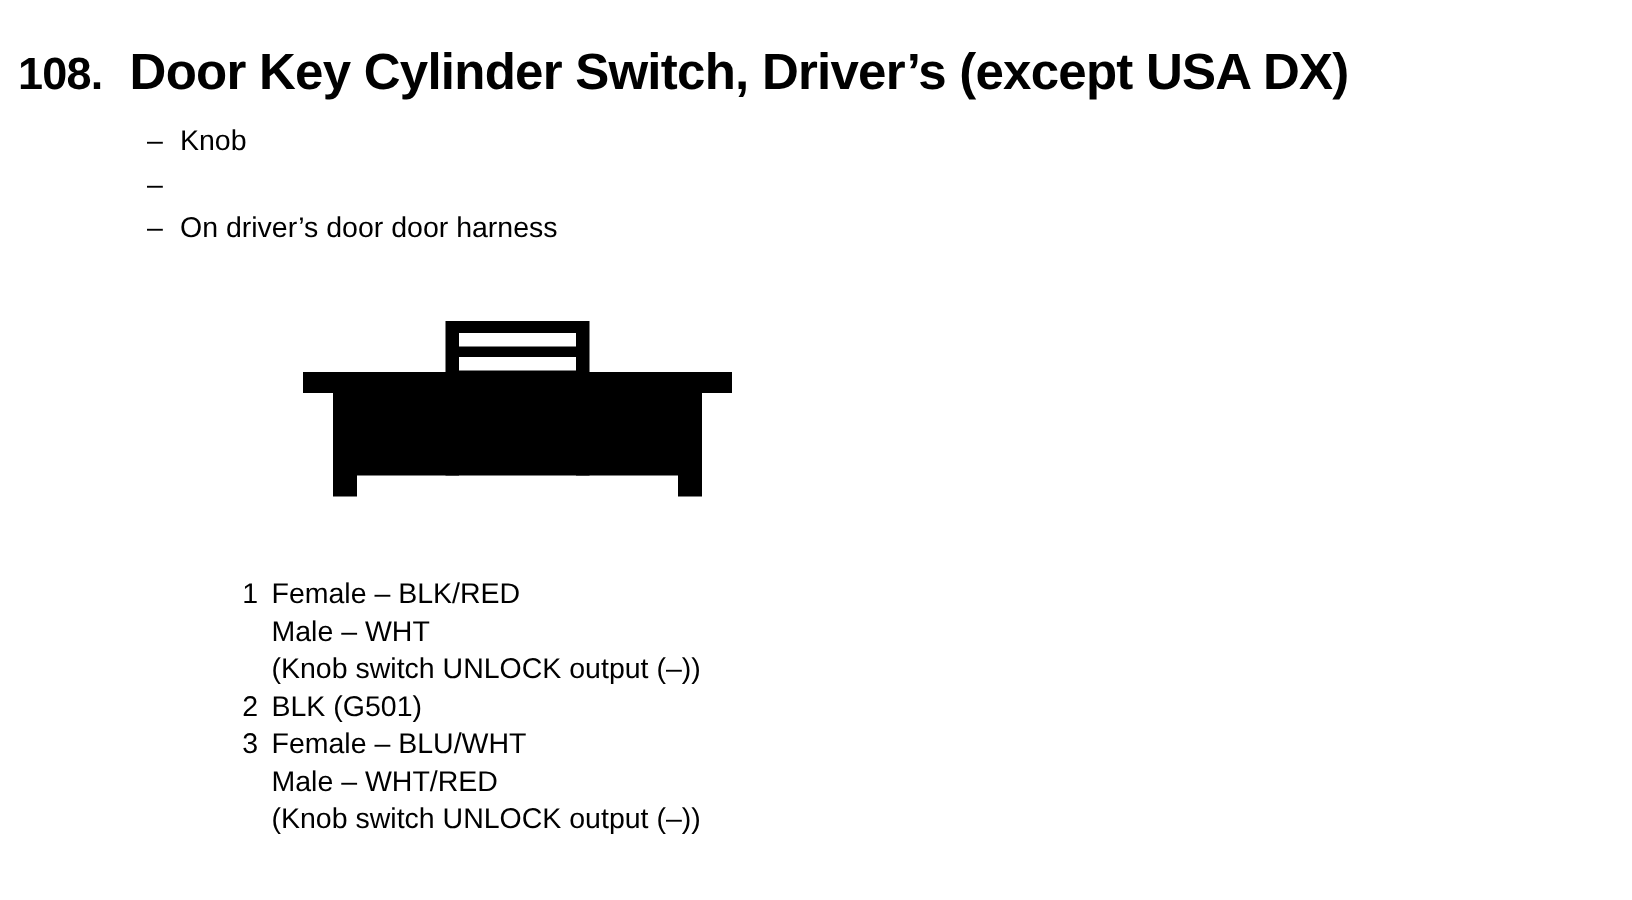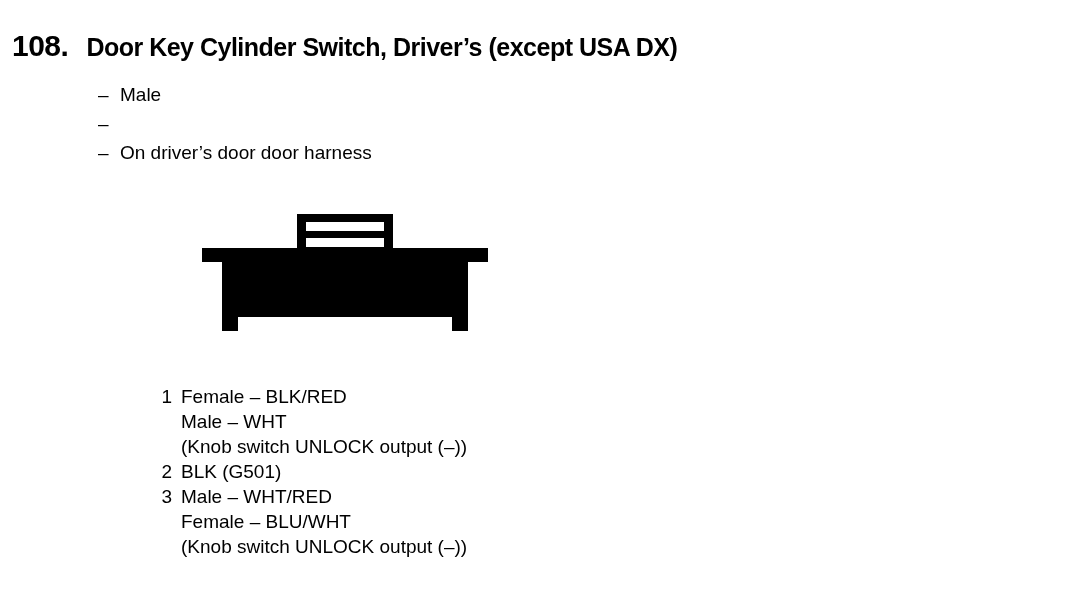--- a/index.html
+++ b/index.html
@@ -24,21 +24,21 @@
     display: flex;
     align-items: baseline;
     white-space: nowrap;
   }
   .title-num {
     font-size: 30px;
     font-weight: bold;
     letter-spacing: -0.5px;
   }
   .title-text {
-    font-size: 25px;
+    font-size: 34px;
     font-weight: bold;
     margin-left: 18px;
     letter-spacing: -0.5px;
   }
 
   
   .bullets {
     position: absolute;
     left: 98px;
     top: 80px;
@@ -103,21 +103,21 @@
 <body>
 
 <div class="title-row">
   <span class="title-num">108.</span>
   <span class="title-text">Door Key Cylinder Switch, Driver’s (except USA DX)</span>
 </div>
 
 <div class="bullets">
   <div class="bullet-item">
     <span class="bullet-dash">–</span>
-    <span>Male</span>
+    <span>Knob</span>
   </div>
   <div class="bullet-item">
     <span class="bullet-dash">–</span>
   </div>
   <div class="bullet-item">
     <span class="bullet-dash">–</span>
     <span>On driver’s door door harness</span>
   </div>
 </div>
 
@@ -156,19 +156,19 @@
   <div class="legend-entry">
     <span class="legend-num">2</span>
     <div class="legend-lines">
       <div class="legend-line">BLK (G501)</div>
     </div>
   </div>
 
   <div class="legend-entry">
     <span class="legend-num">3</span>
     <div class="legend-lines">
+      <div class="legend-line">Female – BLU/WHT</div>
       <div class="legend-line">Male – WHT/RED</div>
-      <div class="legend-line">Female – BLU/WHT</div>
       <div class="legend-line">(Knob switch UNLOCK output (–))</div>
     </div>
   </div>
 
 </div>
 
 </body></html>

